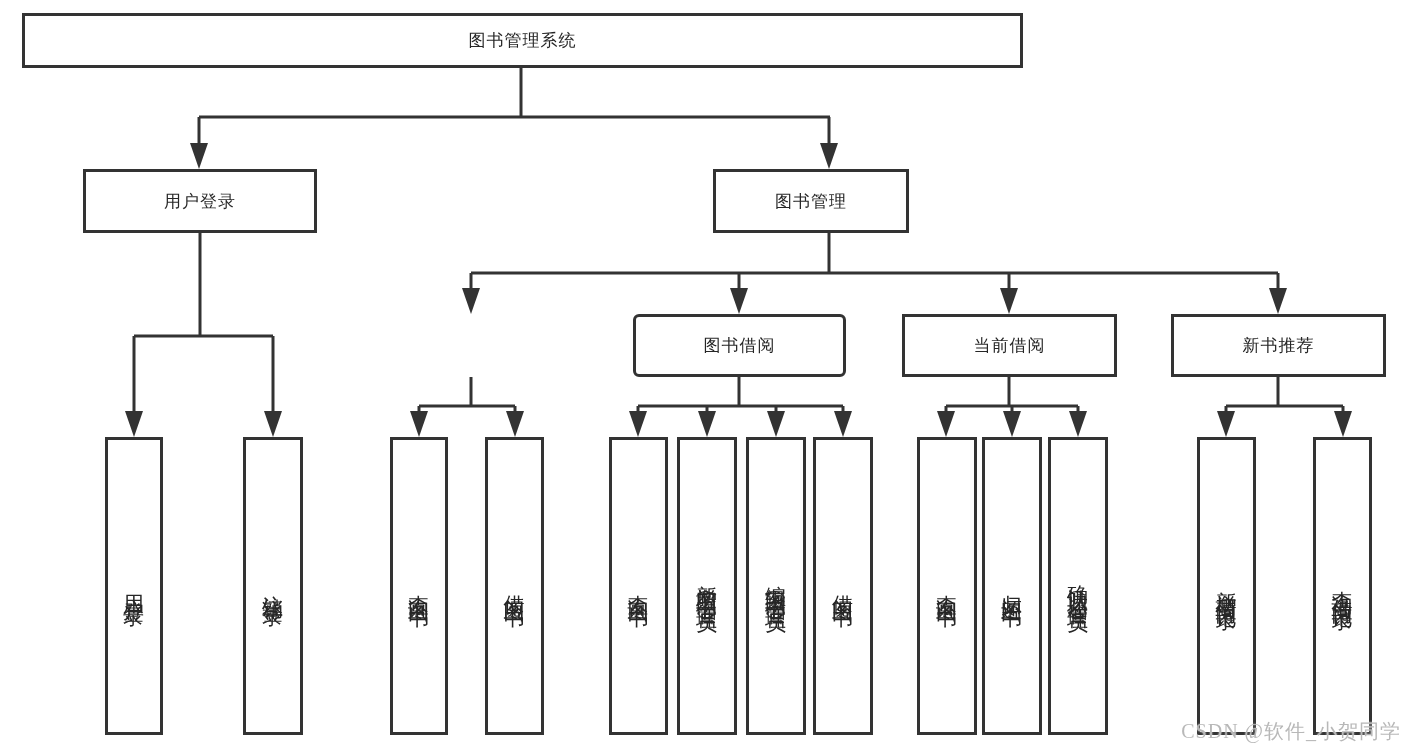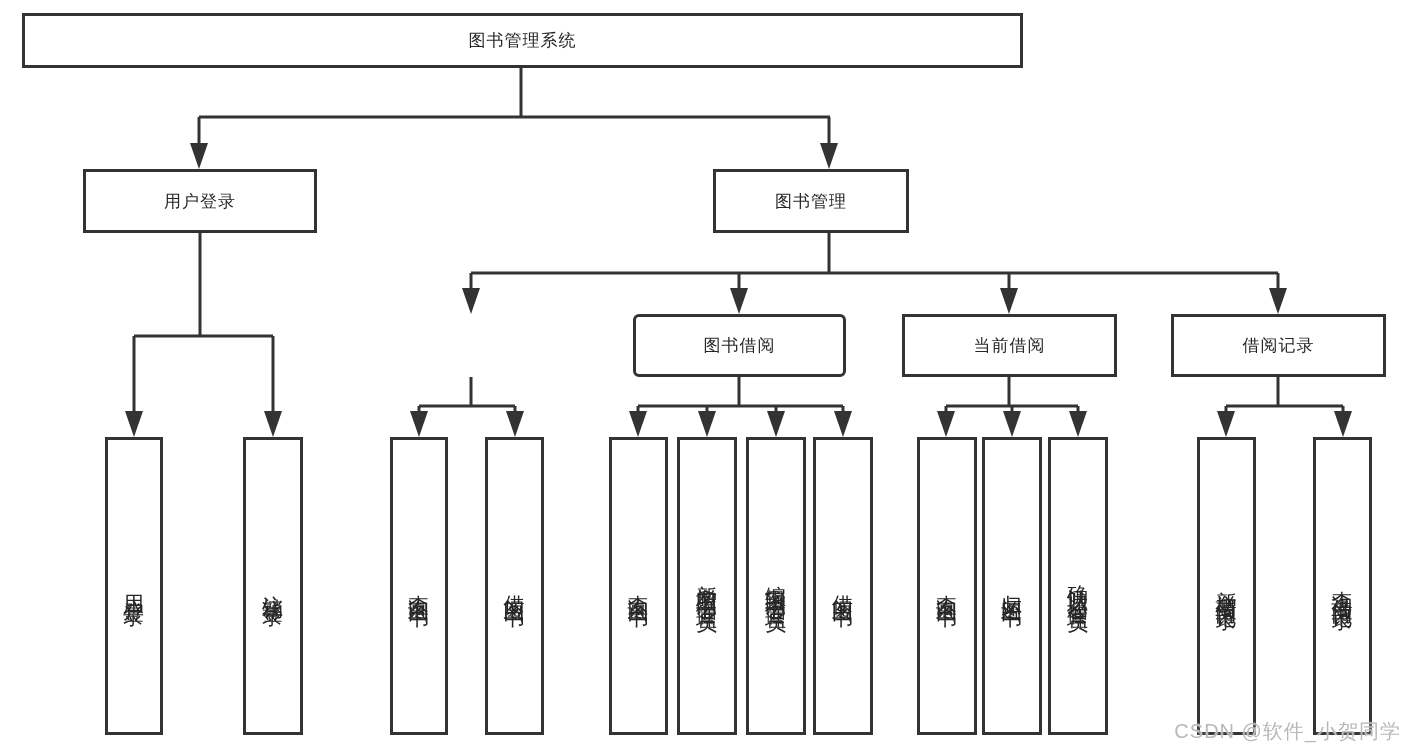--- a/index.html
+++ b/index.html
@@ -45,20 +45,21 @@
     text-align: center;
   }
   .watermark {
     position: absolute;
     right: 4px;
     top: 718px;
     font-size: 20px;
     color: #b8b8b8;
     letter-spacing: 1px;
     text-shadow: 0 0 2px #ffffff;
+    font-family: Liberation Serif, serif;
   }
 </style>
 </head>
 <body>
 
 <div class="stage">
 
   <svg class="connectors" viewBox="0 0 1405 747" xmlns="http://www.w3.org/2000/svg">
     <g stroke="#333333" stroke-width="3" fill="none">
 
@@ -132,21 +133,21 @@
     </g>
   </svg>
 
   <div class="node" style="left:22px; top:13px; width:1001px; height:55px;">图书管理系统</div>
 
   <div class="node" style="left:83px; top:169px; width:234px; height:64px;">用户登录</div>
   <div class="node" style="left:713px; top:169px; width:196px; height:64px;">图书管理</div>
 
   <div class="node" style="left:633px; top:314px; width:213px; height:63px;border-radius:6px;">图书借阅</div>
   <div class="node" style="left:902px; top:314px; width:215px; height:63px;">当前借阅</div>
-  <div class="node" style="left:1171px; top:314px; width:215px; height:63px;">借阅记录</div>
+  <div class="node" style="left:1171px; top:314px; width:215px; height:63px;">新书推荐</div>
 
   <div class="node vert" style="left:105px; top:437px; width:58px; height:298px;">用户登录</div>
   <div class="node vert" style="left:243px; top:437px; width:60px; height:298px;">注销登录</div>
 
   <div class="node vert" style="left:390px; top:437px; width:58px; height:298px;">查询图书</div>
   <div class="node vert" style="left:485px; top:437px; width:59px; height:298px;">借阅图书</div>
 
   <div class="node vert" style="left:609px; top:437px; width:59px; height:298px;">查询图书</div>
   <div class="node vert" style="left:677px; top:437px; width:60px; height:298px;">新增图书（管理员）</div>
   <div class="node vert" style="left:746px; top:437px; width:60px; height:298px;">编辑图书（管理员）</div>

